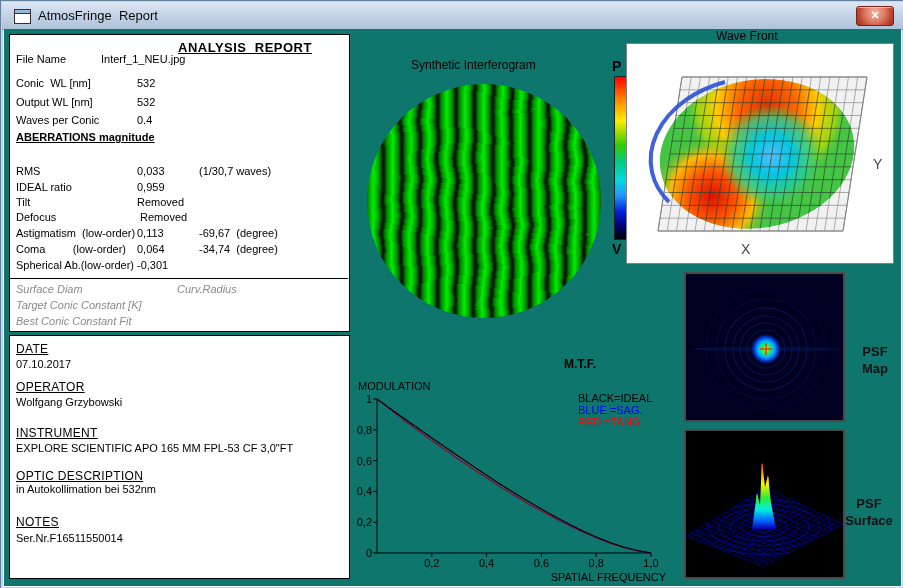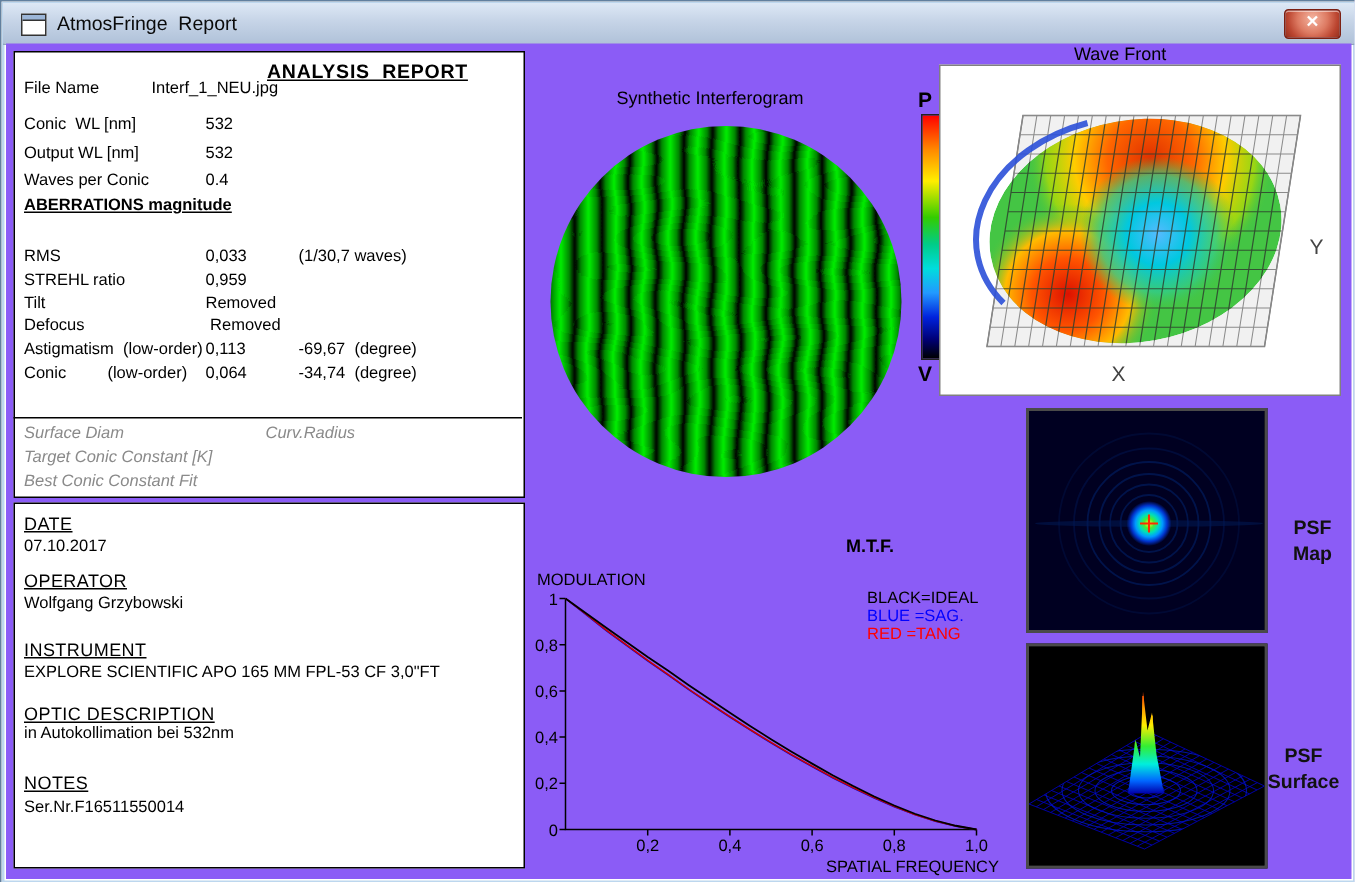--- a/index.html
+++ b/index.html
@@ -8,21 +8,21 @@
     font-family:"Liberation Sans",sans-serif;color:#000;}
   .titlebar{position:absolute;left:1px;top:1px;right:1px;height:27px;
     background:linear-gradient(#dde8f5,#c6d4e7 45%,#b0c2d9);border-bottom:1px solid #8fa5bd;}
   .win-icon{position:absolute;left:12px;top:7px;width:15px;height:13px;background:#fff;border:1px solid #333;}
   .win-icon-bar{height:3px;background:#9cb6d8;border-bottom:1px solid #333;}
   .win-title{position:absolute;left:36px;top:6px;font-size:13px;white-space:pre;color:#0a0a0a;text-align:center;}
   .close-btn{position:absolute;right:9px;top:4px;width:36px;height:18px;border:1px solid #7c2013;border-radius:3px;
     background:radial-gradient(circle at 50% 30%,#f4b4a0,#dd7a62 45%,#bb4530 75%,#94301e);
     color:#fff;text-align:center;font-size:11px;font-weight:bold;line-height:17px;
     box-shadow:inset 0 1px 0 rgba(255,255,255,.5);}
-  .content{position:absolute;left:3px;top:28px;right:3px;bottom:3px;background:#8b5cf6;}
+  .content{position:absolute;left:3px;top:28px;right:3px;bottom:3px;background:#0f766e;}
   .box{position:absolute;border:1px solid #000;background:#fff;}
   .analysis-box{left:5px;top:5px;width:339px;height:296px;}
   .info-box{left:5px;top:306px;width:339px;height:242px;}
   .report-title{position:absolute;left:168px;top:5px;font-size:13px;font-weight:bold;
     text-decoration:underline;letter-spacing:.5px;white-space:pre;}
   .row{position:absolute;left:0;width:100%;height:15px;font-size:11px;}
   .rl{position:absolute;left:6px;white-space:pre;}
   .rv{position:absolute;left:127px;white-space:pre;}
   .rv.fileval{left:91px;}
   .rx{position:absolute;left:189px;white-space:pre;}
@@ -77,40 +77,44 @@
       </div>
       <div class="row heading" style="top:96px">
         <span class="rl">ABERRATIONS magnitude</span>
       </div>
       <div class="row" style="top:130px">
         <span class="rl">RMS</span>
         <span class="rv">0,033</span>
         <span class="rx">(1/30,7 waves)</span>
       </div>
       <div class="row" style="top:146px">
-        <span class="rl">STREHL ratio</span>
+        <span class="rl">IDEAL ratio</span>
         <span class="rv">0,959</span>
       </div>
       <div class="row" style="top:161px">
         <span class="rl">Tilt</span>
         <span class="rv">Removed</span>
       </div>
       <div class="row" style="top:176px">
         <span class="rl">Defocus</span>
         <span class="rv"> Removed</span>
       </div>
       <div class="row" style="top:192px">
         <span class="rl">Astigmatism  (low-order)</span>
         <span class="rv">0,113</span>
         <span class="rx">-69,67  (degree)</span>
       </div>
       <div class="row" style="top:208px">
-        <span class="rl">Conic         (low-order)</span>
+        <span class="rl">Coma         (low-order)</span>
         <span class="rv">0,064</span>
         <span class="rx">-34,74  (degree)</span>
+      </div>
+      <div class="row" style="top:224px">
+        <span class="rl">Spherical Ab.(low-order)</span>
+        <span class="rv">-0,301</span>
       </div>
 
       <div class="hdivider"></div>
       <span class="conic" style="left:6px;top:248px">Surface Diam</span>
       <span class="conic" style="left:167px;top:248px">Curv.Radius</span>
       <span class="conic" style="left:6px;top:264px">Target Conic Constant [K]</span>
       <span class="conic" style="left:6px;top:280px">Best Conic Constant Fit</span>
     </div>
 
     <div class="box info-box">

